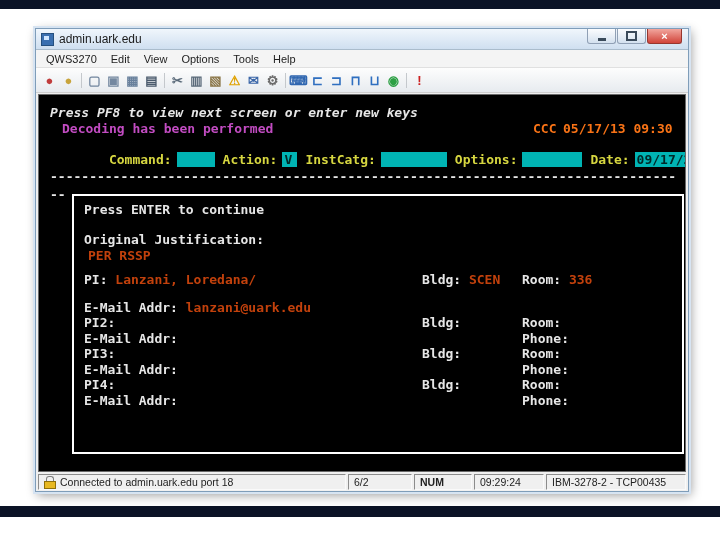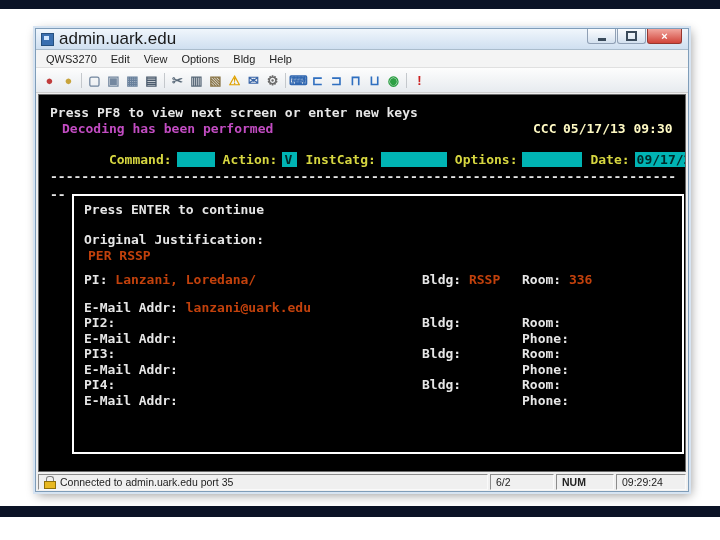--- a/index.html
+++ b/index.html
@@ -20,21 +20,21 @@
   }
   .titlebar{
     position:relative;height:20px;flex:0 0 20px;
     background:linear-gradient(#f0f6fc,#cfdff0);
     border-bottom:1px solid #aabccc;
     display:flex;align-items:center;padding:0 5px;
   }
   .winicon{width:11px;height:11px;background:#3a6fb0;border:1px solid #25507f;
     display:inline-block;position:relative;}
   .winicon::after{content:"";position:absolute;left:2px;top:2px;width:5px;height:4px;background:#cfe6ff;}
-  .wintitle{font-size:17px;color:#1a1a1a;margin-left:5px;text-align:right;}
+  .wintitle{font-size:12px;color:#1a1a1a;margin-left:5px;text-align:right;}
   .wincontrols{position:absolute;right:6px;top:0;display:flex;}
   .wbtn{width:27px;height:14px;border:1px solid #90a0b5;border-top:none;
     border-radius:0 0 3px 3px;display:inline-flex;align-items:center;justify-content:center;
     background:linear-gradient(#fbfcfe,#d4e1ef);margin-left:1px;cursor:default;}
   .wbtn.close{width:33px;background:linear-gradient(#f2a69e,#d1443a);border-color:#97362e;}
   .minbar{width:8px;height:3px;background:#3a4a5a;margin-top:6px;}
   .maxbox{width:7px;height:6px;border:2px solid #3a4a5a;}
   .closex{color:#fff;font-weight:bold;font-size:11px;line-height:1;}
 
   .menubar{height:17px;flex:0 0 17px;background:#f4f4f4;display:flex;align-items:center;
@@ -47,21 +47,21 @@
   .tbicon{width:19px;height:18px;display:inline-flex;align-items:center;justify-content:center;
     font-size:13px;font-weight:bold;border-radius:2px;}
   .tbsep{width:1px;height:15px;background:#c4c8cc;margin:0 3px;display:inline-block;}
 
   
   .terminal{flex:1;position:relative;background:#000;margin:1px 2px;
     border:1px solid #6a6a6a;overflow:hidden;
     font:bold 13px "DejaVu Sans Mono",monospace;}
   .tline{position:absolute;white-space:pre;color:#e6e6e6;}
   .magenta{color:#c24cc2;}
-  .cyan{color:#fef9c3;}
+  .cyan{color:#f97316;}
   .ylab{color:#d6d640;margin-right:5px;}
   .field{display:inline-block;background:#00b4b4;color:#002828;height:15px;line-height:15px;
     margin-right:8px;vertical-align:bottom;padding:0 2px;overflow:hidden;}
   .w-cmd{width:34px;} .w-act{width:11px;} .w-inst{width:62px;} .w-dept{width:56px;}
   .greenfield{background:#00c838;color:#002808;}
   .sepline{position:absolute;top:74px;left:11px;width:628px;overflow:hidden;
     white-space:pre;color:#e6e6e6;}
 
   .popup{position:absolute;left:33px;top:99px;width:608px;height:256px;
     border:2px solid #ffffff;background:#000;}
@@ -104,21 +104,21 @@
           <span class="closex">×</span>
         </span>
     </span>
   </div>
 
   <div class="menubar">
     <span class="menuitem">QWS3270</span>
     <span class="menuitem">Edit</span>
     <span class="menuitem">View</span>
     <span class="menuitem">Options</span>
-    <span class="menuitem">Bldg</span>
+    <span class="menuitem">Tools</span>
     <span class="menuitem">Help</span>
   </div>
 
   <div class="toolbar">
     <span class="tbicons">
         <span class="tbicon" style="color: rgb(192, 60, 60);">●</span>
         <span class="tbicon" style="color: rgb(200, 164, 60);">●</span>
         <span class="tbsep"></span>
         <span class="tbicon" style="color: rgb(116, 136, 160);">▢</span>
         <span class="tbicon" style="color: rgb(116, 136, 160);">▣</span>
@@ -137,56 +137,57 @@
         <span class="tbicon" style="color: rgb(47, 111, 192);">⊐</span>
         <span class="tbicon" style="color: rgb(47, 111, 192);">⊓</span>
         <span class="tbicon" style="color: rgb(47, 111, 192);">⊔</span>
         <span class="tbicon" style="color: rgb(44, 160, 68);">◉</span>
         <span class="tbsep"></span>
         <span class="tbicon" style="color: rgb(204, 32, 32);">!</span>
       </span>
   </div>
 
   <div class="terminal">
-    <div class="tline" style="top:10px;left:11px;">Press PF8 to view next screen or enter new keys</div>
+    <div class="tline" style="top:10px;left:11px;font-style:italic;">Press PF8 to view next screen or enter new keys</div>
     <div class="tline magenta" style="top:26px;left:23px;">Decoding has been performed</div>
     <div class="tline cyan" style="top:26px;left:494px;">CCC</div>
     <div class="tline cyan" style="top:26px;left:524px;">05/17/13 09:30</div>
 
     <div class="tline" style="top:42px;left:23px;">
       <span class="ylab">Command:</span><span class="field w-cmd"></span><span class="ylab">Action:</span><span class="field w-act">V</span><span class="ylab">InstCatg:</span><span class="field w-inst"></span><span class="ylab">Options:</span><span class="field w-dept"></span><span class="ylab">Date:</span><span class="field">09/17/2013</span>
     </div>
 
 
     <div class="sepline">--------------------------------------------------------------------------------------</div>
     <div class="tline" style="top:92px;left:11px;">--</div>
 
     <div class="popup">
       <div class="pline" style="top:36px;">Original Justification:</div>
       <div class="pline" style="top:6px;">Press ENTER to continue</div>
       <div class="pline blue" style="top:52px;left:14px;">PER RSSP</div>
       <div>
-          <div class="pline" style="top: 76px;"><span class="lab">PI: </span><span class="val">Lanzani, Loredana/</span><span class="pcol" style="left: 338px;"><span class="lab">Bldg: </span><span class="val">RSSP</span></span><span class="pcol" style="left: 438px;"><span class="lab">Room: </span><span class="val">336</span></span></div>
+          <div class="pline" style="top: 76px;"><span class="lab">PI: </span><span class="val">Lanzani, Loredana/</span><span class="pcol" style="left: 338px;"><span class="lab">Bldg: </span><span class="val">SCEN</span></span><span class="pcol" style="left: 438px;"><span class="lab">Room: </span><span class="val">336</span></span></div>
           <div class="pline" style="top: 104px;"><span class="lab">E-Mail Addr: </span><span class="val">lanzani@uark.edu</span></div>
           <div class="pline" style="top: 119px;"><span class="lab">PI2: </span><span class="val"></span><span class="pcol" style="left: 338px;"><span class="lab">Bldg: </span><span class="val"></span></span><span class="pcol" style="left: 438px;"><span class="lab">Room: </span><span class="val"></span></span></div>
           <div class="pline" style="top: 135px;"><span class="lab">E-Mail Addr: </span><span class="val"></span><span class="pcol" style="left: 438px;"><span class="lab">Phone: </span><span class="val"></span></span></div>
           <div class="pline" style="top: 150px;"><span class="lab">PI3: </span><span class="val"></span><span class="pcol" style="left: 338px;"><span class="lab">Bldg: </span><span class="val"></span></span><span class="pcol" style="left: 438px;"><span class="lab">Room: </span><span class="val"></span></span></div>
           <div class="pline" style="top: 166px;"><span class="lab">E-Mail Addr: </span><span class="val"></span><span class="pcol" style="left: 438px;"><span class="lab">Phone: </span><span class="val"></span></span></div>
           <div class="pline" style="top: 181px;"><span class="lab">PI4: </span><span class="val"></span><span class="pcol" style="left: 338px;"><span class="lab">Bldg: </span><span class="val"></span></span><span class="pcol" style="left: 438px;"><span class="lab">Room: </span><span class="val"></span></span></div>
           <div class="pline" style="top: 197px;"><span class="lab">E-Mail Addr: </span><span class="val"></span><span class="pcol" style="left: 438px;"><span class="lab">Phone: </span><span class="val"></span></span></div>
         </div>
     </div>
   </div>
 
   <div class="statusbar">
     <div class="sb-cell sb-conn">
       <span class="lock">
           <span class="shackle"></span>
           <span class="lockbody"></span>
         </span>
-      <span>Connected to admin.uark.edu port 35</span>
+      <span>Connected to admin.uark.edu port 18</span>
     </div>
     <div class="sb-cell sb-pos">6/2</div>
     <div class="sb-cell sb-num">NUM</div>
     <div class="sb-cell sb-time">09:29:24</div>
+    <div class="sb-cell sb-term">IBM-3278-2 - TCP00435</div>
   </div>
 
 </div>
 
 </body></html>

